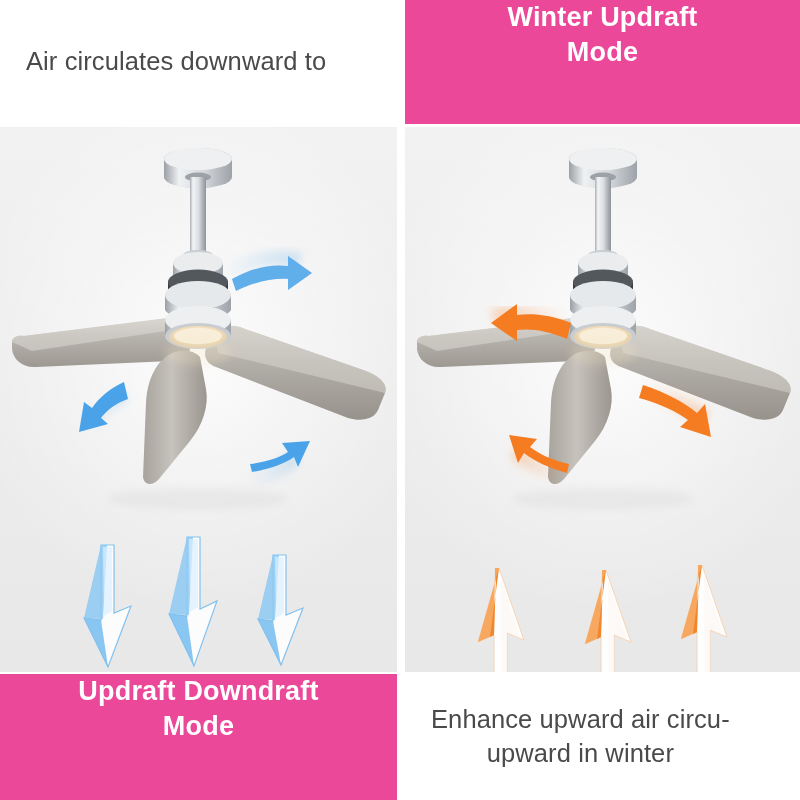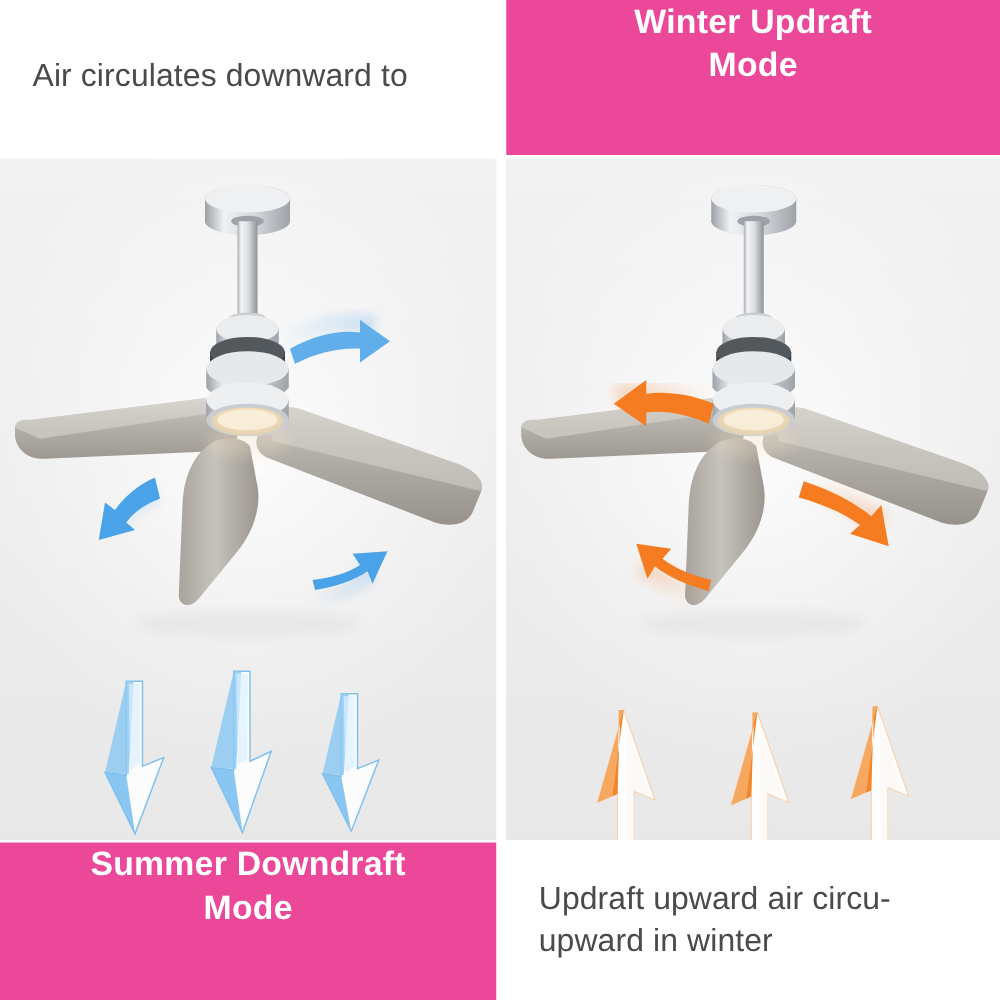--- a/index.html
+++ b/index.html
@@ -9,21 +9,21 @@
 
   
   .cell{position:absolute;box-sizing:border-box;}
 
   
   .caption{
     display:flex;align-items:center;
     font-size:25.5px;line-height:1.33;color:#4a4a4a;
     font-weight:400;letter-spacing:.1px;
   }
-  .caption .txt{display:block;}
+  .caption .txt{display:block;text-align:center;}
 
   
   .banner{
     display:flex;align-items:flex-start;justify-content:center;text-align:center;
     background:#ec4899;color:#ffffff;font-weight:700;
     font-size:27px;line-height:1.3;letter-spacing:.2px;
   }
   .banner.tl{font-size:27px;}
 
   
@@ -342,25 +342,25 @@
           <path d="M297 438 L276 512 L292 505 L293 438 Z" fill="#f6a257" opacity=".95"></path>
           <path d="M297 438 L294 447 L292 505 L288 507 Z" fill="#f1862b"></path>
           <path d="M299 449 L318 508 L305 502 L305 565 L300 565 Z" fill="#fbf8f4" opacity=".8"></path>
         </g>
       </g>
     </svg>
   </div>
 
   <div class="cell banner" style="left:0px;top:674px;width:397px;height:126px;">
     <div>
-      <div>Summer Downdraft</div>
+      <div>Updraft Downdraft</div>
       <div>Mode</div>
     </div>
   </div>
 
   <div class="cell caption" style="left:405px;top:674px;width:395px;height:126px;padding:0 26px;">
     <div class="txt">
-      <div>Updraft upward air circu-</div>
+      <div>Enhance upward air circu-</div>
       <div>upward in winter</div>
     </div>
   </div>
 
 </div>
 
 </body></html>

